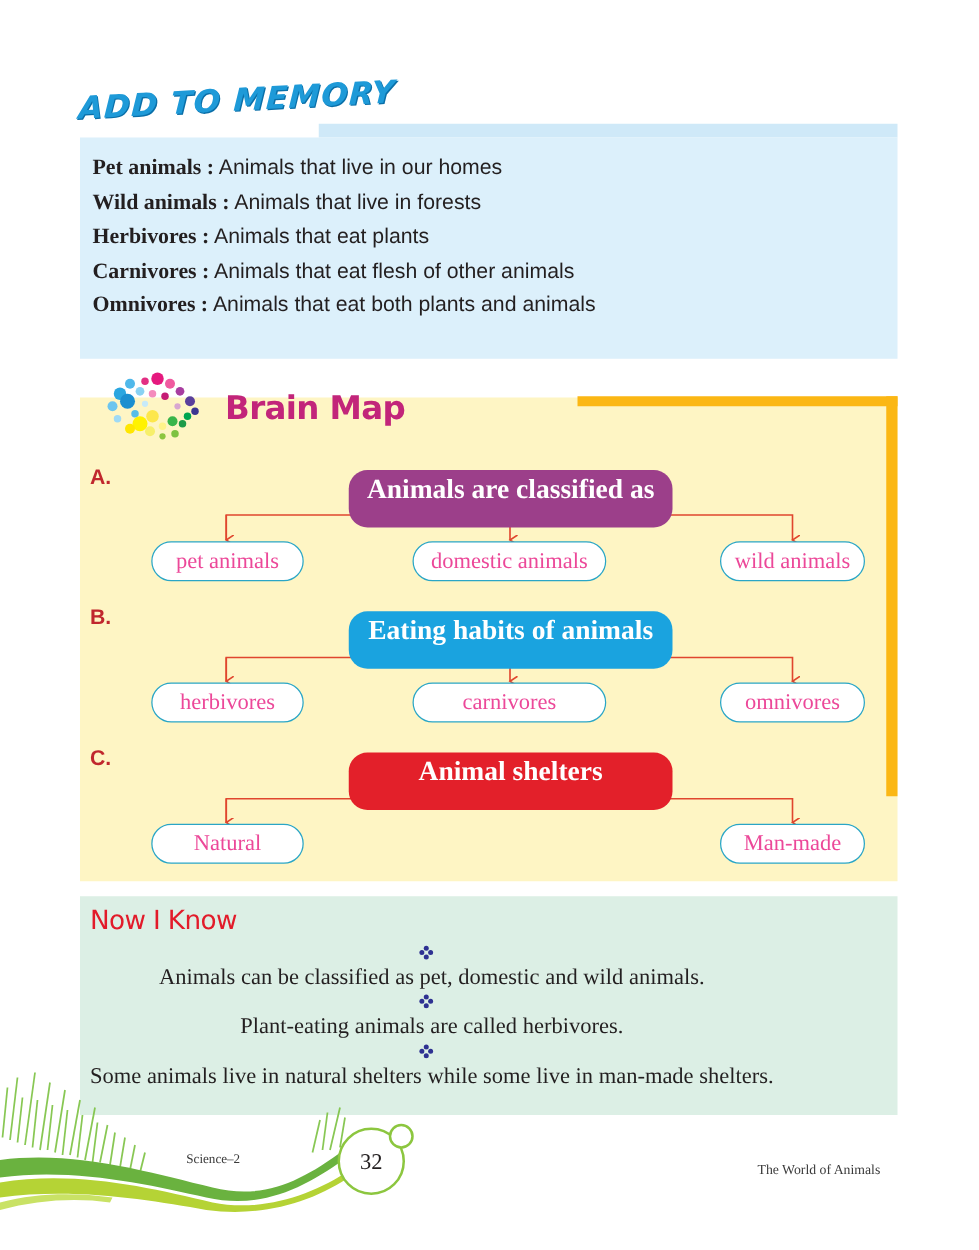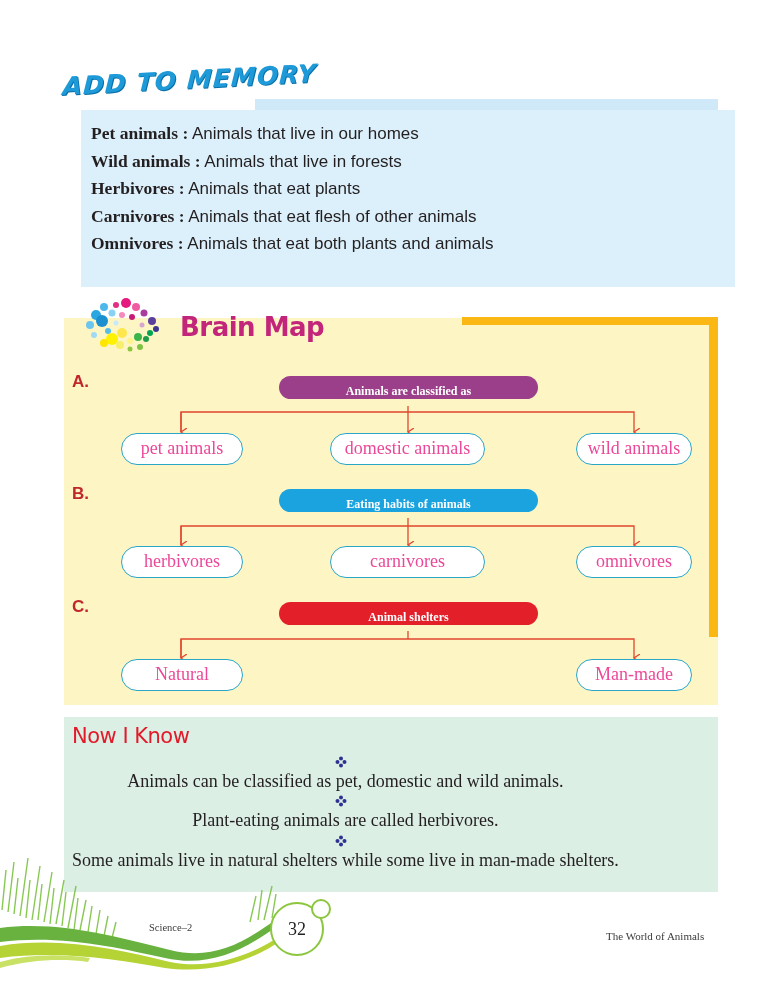--- a/index.html
+++ b/index.html
@@ -2,32 +2,32 @@
 <html><head>
 <meta charset="utf-8">
 <style>
   * { box-sizing: border-box; margin: 0; padding: 0; }
   html, body { width: 783px; height: 1000px; background: #ffffff; overflow: hidden; }
   body { position: relative; font-family: "Liberation Sans", sans-serif; color: #231f20; }
 
   
   .atm-title { position: absolute; left: 62px; top: 72px; font-family: "DejaVu Sans", sans-serif; font-weight: bold; font-style: italic; font-size: 25px; color: #1e9ad8; letter-spacing: 1px; transform: skewX(-6deg) rotate(-3deg); transform-origin: left bottom; text-shadow: 1px 1px 0 #0a6fa8; }
   .atm-strip { position: absolute; left: 255px; top: 99px; width: 463px; height: 11px; background: #cfe9f8; }
-  .atm-box { position: absolute; left: 64px; top: 110px; width: 654px; height: 177px; background: #dcf0fb; padding: 10px 0 0 10px; margin-left: 17px; }
+  .atm-box { position: absolute; left: 64px; top: 110px; width: 654px; height: 177px; background: #dcf0fb; padding: 10px 0 0 10px; }
   .atm-row { font-size: 17px; line-height: 27.6px; font-family: "Liberation Sans", sans-serif; }
   .atm-row .term { font-family: "Liberation Serif", serif; font-weight: bold; font-size: 17.5px; }
 
   
   .bm-box { position: absolute; left: 64px; top: 318px; width: 654px; height: 387px; background: #fef5c4; }
   .bm-corner-top { position: absolute; left: 462px; top: 317px; width: 256px; height: 8px; background: #fbb714; }
   .bm-corner-right { position: absolute; left: 709px; top: 317px; width: 9px; height: 320px; background: #fbb714; }
   .brain-icon { position: absolute; left: 82px; top: 295px; width: 82px; height: 58px; }
   .bm-title { position: absolute; left: 180px; top: 312px; font-family: "DejaVu Sans", sans-serif; font-weight: bold; font-size: 26px; color: #c2257a; letter-spacing: -0.5px; }
   .sec-letter { position: absolute; left: 72px; font-family: "Liberation Sans", sans-serif; font-weight: bold; font-size: 17px; color: #c0272d; }
-  .pill-head { position: absolute; height: 23px; border-radius: 15px; color: #ffffff; font-family: "Liberation Serif", serif; font-weight: bold; font-size: 12px; line-height: 30px; text-align: center; }
+  .pill-head { position: absolute; height: 46px; border-radius: 15px; color: #ffffff; font-family: "Liberation Serif", serif; font-weight: bold; font-size: 22px; line-height: 30px; text-align: center; }
   .pill-node { position: absolute; height: 32px; border-radius: 16px; background: #ffffff; border: 1.5px solid #2aa6c6; color: #ec4899; font-family: "Liberation Serif", serif; font-size: 18px; line-height: 29px; text-align: center; }
   .connector { position: absolute; left: 0; top: 0; }
 
   
   .nik-box { position: absolute; left: 64px; top: 717px; width: 654px; height: 175px; background: #dcefe5; }
   .nik-title { position: absolute; left: 72px; top: 724px; font-family: "DejaVu Sans", sans-serif; font-size: 21px; color: #e21b2a; letter-spacing: -0.5px; }
   .nik-list { position: absolute; left: 72px; top: 756px; list-style: none; }
   .nik-item { font-family: Liberation Serif, serif; font-size: 18px; line-height: 27.4px; color: #231f20; display: flex; align-items: center; flex-direction: column; }
   .bullet { display: inline-block; width: 12px; height: 12px; margin-right: 9px; position: relative; }
 

